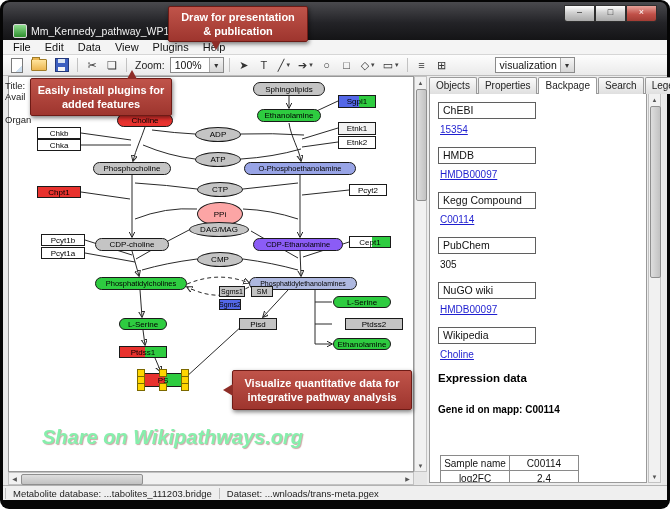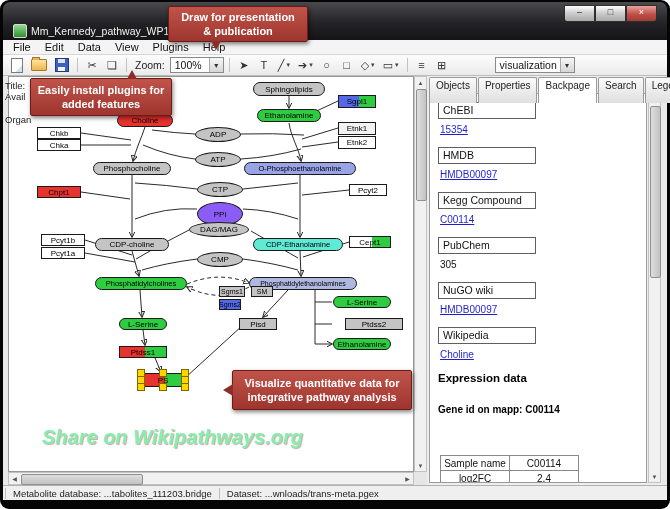--- a/index.html
+++ b/index.html
@@ -67,21 +67,21 @@
   #canvas-vscroll .sb-arrow.bottom{position:absolute;bottom:0;}
   .sb-thumb-v{position:absolute;left:1px;top:12px;width:9px;height:110px;
     background:linear-gradient(90deg,#dedede,#c2c2c2);border:1px solid #8f8f8f;border-radius:2px;}
   .sb-thumb-h{position:absolute;left:12px;top:1px;height:9px;width:120px;
     background:linear-gradient(#dedede,#c2c2c2);border:1px solid #8f8f8f;border-radius:2px;}
   #canvas-hscroll .sb-arrow.right{position:absolute;right:0;}
 
   
   #panel{position:absolute;left:427px;top:76px;width:235px;height:409px;background:#ededed;}
   #panel-tabs{position:absolute;left:2px;top:1px;display:flex;gap:1px;z-index:2;}
-  .tab{font-size:10px;padding:2px 6px 12px;background:linear-gradient(#fafafa,#dfdfdf);
+  .tab{font-size:10px;padding:2px 6px 3px;background:linear-gradient(#fafafa,#dfdfdf);
     border:1px solid #9a9a9a;border-bottom:none;border-radius:2px 2px 0 0;color:#222;}
   .tab.active{background:#fff;padding-bottom:2px;}
   #panel-content{position:absolute;left:2px;right:15px;top:17px;bottom:2px;background:#fff;
     border:1px solid #9a9a9a;overflow:hidden;padding:8px 0 0 8px;box-sizing:border-box;}
   #panel-scroll{position:absolute;right:1px;top:17px;width:13px;bottom:2px;}
   #panel-scroll .sb-arrow.bottom{position:absolute;bottom:0;}
   #panel-scroll .sb-thumb-v{height:170px;}
   .bp-header{width:92px;height:14px;border:1px solid #5f5f5f;font-size:10.5px;
     padding:1px 0 0 4px;color:#111;background:#fff;}
   .bp-value{font-size:10px;margin:5px 0 12px 2px;color:#111;}
@@ -226,26 +226,26 @@
         <div class="node rect" style="left: 329px; top: 45px; width: 38px; height: 13px; background: rgb(242, 242, 242);">Etnk1</div>
         <div class="node rect" style="left: 329px; top: 59px; width: 38px; height: 13px; background: rgb(255, 255, 255);">Etnk2</div>
         <div class="node rect" style="left: 28px; top: 50px; width: 44px; height: 12px; background: rgb(255, 255, 255);">Chkb</div>
         <div class="node rect" style="left: 28px; top: 62px; width: 44px; height: 12px; background: rgb(255, 255, 255);">Chka</div>
         <div class="node round" style="left: 108px; top: 37px; width: 56px; height: 13px; background: rgb(232, 50, 46);">Choline</div>
         <div class="node ellipse" style="left: 186px; top: 50px; width: 46px; height: 15px; background: rgb(196, 196, 196);">ADP</div>
         <div class="node ellipse" style="left: 186px; top: 75px; width: 46px; height: 15px; background: rgb(196, 196, 196);">ATP</div>
         <div class="node round" style="left: 84px; top: 85px; width: 78px; height: 13px; background: rgb(196, 196, 196);">Phosphocholine</div>
         <div class="node round" style="left: 235px; top: 85px; width: 112px; height: 13px; background: rgb(152, 164, 230); font-size: 7.5px;">O-Phosphoethanolamine</div>
         <div class="node ellipse" style="left: 188px; top: 105px; width: 46px; height: 15px; background: rgb(196, 196, 196);">CTP</div>
-        <div class="node ellipse" style="left: 188px; top: 125px; width: 46px; height: 24px; background: #8b5cf6;">PPi</div>
+        <div class="node ellipse" style="left: 188px; top: 125px; width: 46px; height: 24px; background: #fca5a5;">PPi</div>
         <div class="node rect" style="left: 28px; top: 109px; width: 44px; height: 12px; background: rgb(232, 50, 46);">Chpt1</div>
         <div class="node round" style="left: 86px; top: 161px; width: 74px; height: 13px; background: rgb(196, 196, 196);">CDP-choline</div>
         <div class="node ellipse" style="left: 180px; top: 145px; width: 60px; height: 15px; background: rgb(196, 196, 196);">DAG/MAG</div>
         <div class="node ellipse" style="left: 188px; top: 175px; width: 46px; height: 15px; background: rgb(196, 196, 196);">CMP</div>
-        <div class="node round" style="left: 244px; top: 161px; width: 90px; height: 13px; background: #5eead4; font-size: 7.5px;">CDP-Ethanolamine</div>
+        <div class="node round" style="left: 244px; top: 161px; width: 90px; height: 13px; background: #8b5cf6; font-size: 7.5px;">CDP-Ethanolamine</div>
         <div class="node rect" style="left: 340px; top: 107px; width: 38px; height: 12px; background: rgb(255, 255, 255);">Pcyt2</div>
         <div class="node rect" style="left: 32px; top: 157px; width: 44px; height: 12px; background: rgb(255, 255, 255);">Pcyt1b</div>
         <div class="node rect" style="left: 32px; top: 170px; width: 44px; height: 12px; background: rgb(255, 255, 255);">Pcyt1a</div>
         <div class="node rect" style="left: 340px; top: 159px; width: 42px; height: 12px; background: linear-gradient(90deg, rgb(255, 255, 255) 0px, rgb(255, 255, 255) 55%, rgb(46, 204, 64) 55%, rgb(46, 204, 64) 100%);">Cept1</div>
         <div class="node round" style="left: 86px; top: 200px; width: 92px; height: 13px; background: rgb(46, 204, 64); font-size: 7.5px;">Phosphatidylcholines</div>
         <div class="node round" style="left: 240px; top: 200px; width: 108px; height: 13px; background: rgb(174, 184, 224); font-size: 7px;">Phosphatidylethanolamines</div>
         <div class="node rect" style="left: 210px; top: 209px; width: 26px; height: 11px; background: rgb(196, 196, 196); font-size: 7px;">Sgms1</div>
         <div class="node rect" style="left: 242px; top: 209px; width: 22px; height: 11px; background: rgb(196, 196, 196); font-size: 7px;">SM</div>
         <div class="node rect" style="left: 210px; top: 222px; width: 22px; height: 11px; background: rgb(84, 104, 232); font-size: 7px;">Sgms2</div>
         <div class="node rect" style="left: 230px; top: 241px; width: 38px; height: 12px; background: rgb(196, 196, 196);">Pisd</div>

